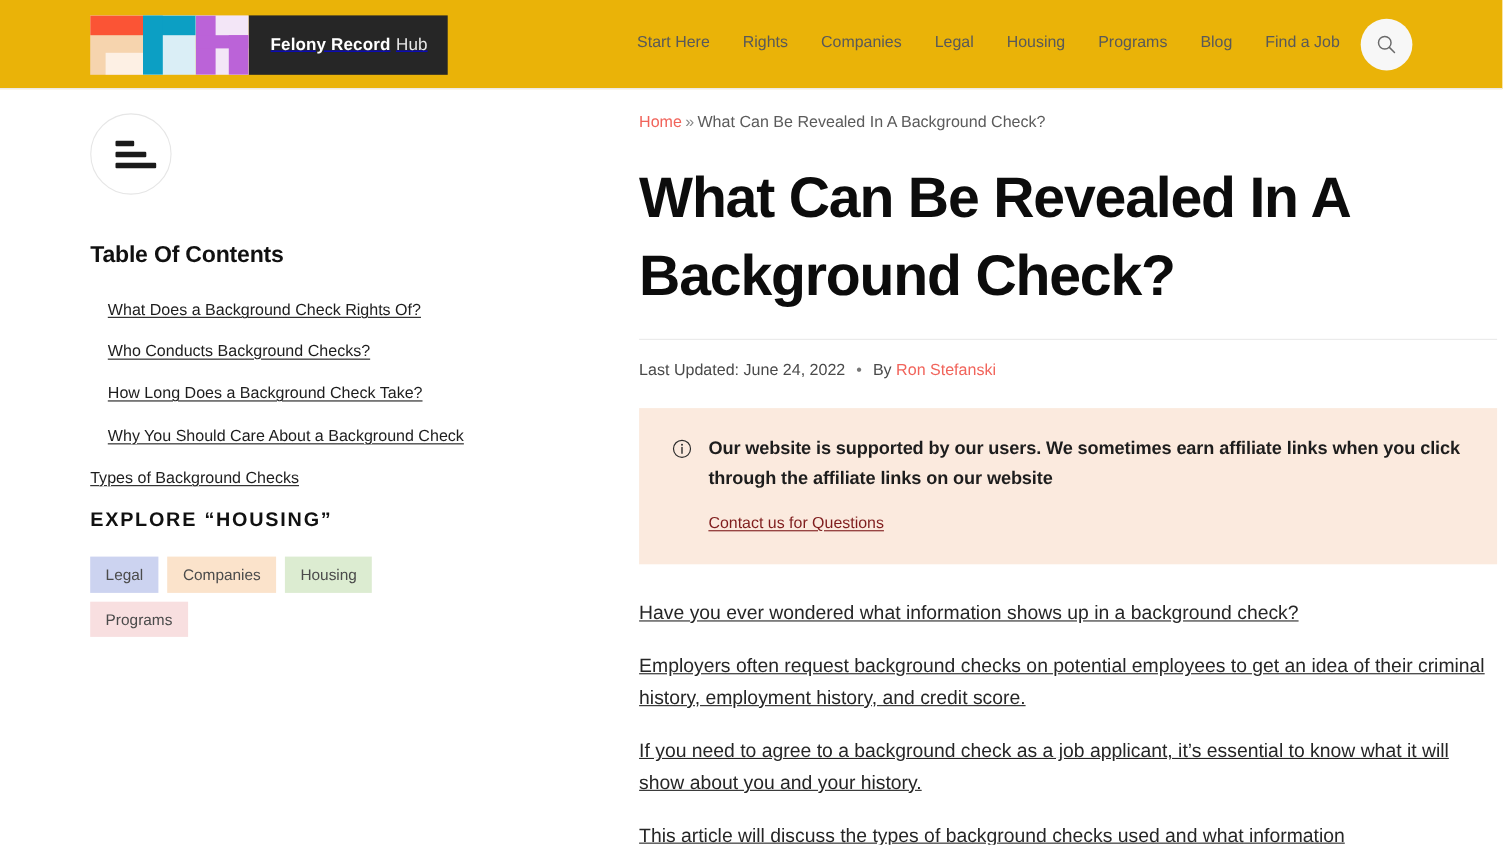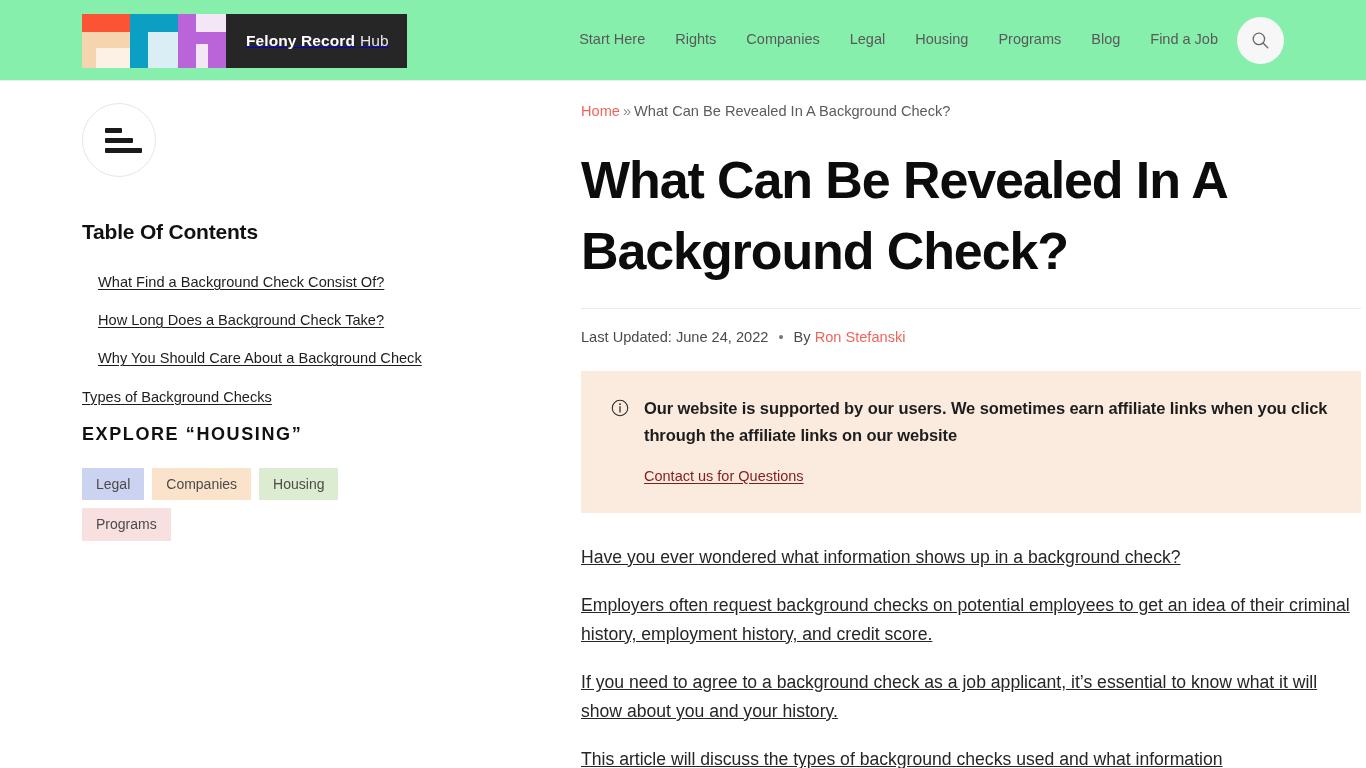--- a/index.html
+++ b/index.html
@@ -9,21 +9,21 @@
     overflow: hidden;
     background: #ffffff;
     font-family: "Liberation Sans", sans-serif;
     -webkit-font-smoothing: antialiased;
   }
 
   
   .site-header {
     position: relative;
     height: 81px;
-    background: #86efac;
+    background: #eab308;
     border-bottom: 1px solid #eceaea;
     display: flex;
     align-items: center;
   }
 
   .logo-wrap {
     position: absolute;
     left: 82px;
     top: 14px;
     display: flex;
@@ -289,21 +289,24 @@
     <button class="toc-toggle">
       <span class="b1"></span>
       <span class="b2"></span>
       <span class="b3"></span>
     </button>
 
     <h2 class="toc-title">Table Of Contents</h2>
 
     <ul class="toc-list">
       <li class="sub">
-        <a href="#">What Find a Background Check Consist Of?</a>
+        <a href="#">What Does a Background Check Rights Of?</a>
+      </li>
+      <li class="sub">
+        <a href="#">Who Conducts Background Checks?</a>
       </li>
       <li class="sub">
         <a href="#">How Long Does a Background Check Take?</a>
       </li>
       <li class="sub">
         <a href="#">Why You Should Care About a Background Check</a>
       </li>
       <li>
         <a href="#">Types of Background Checks</a>
       </li>

